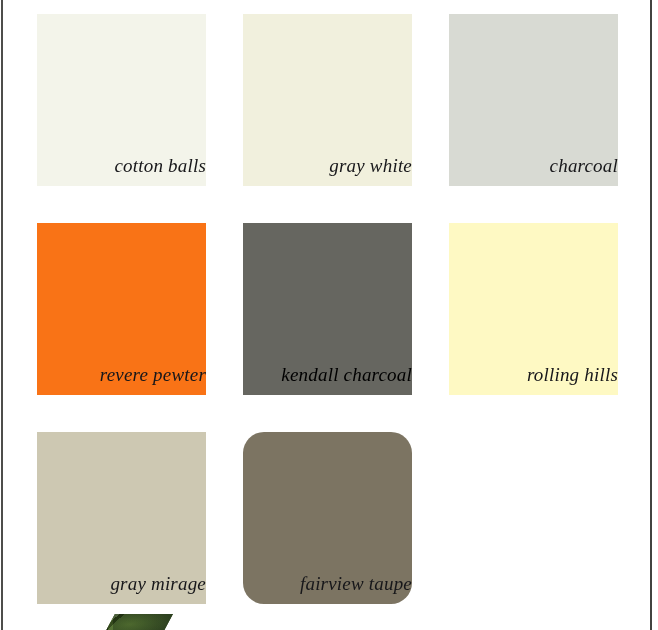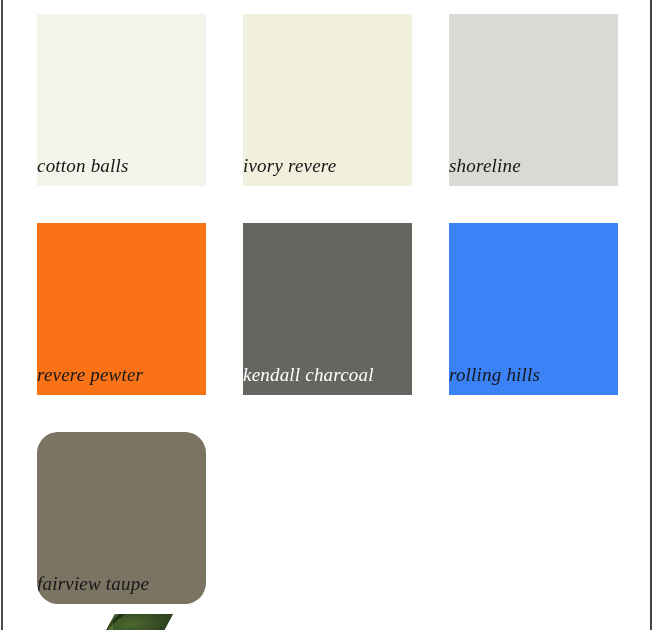--- a/index.html
+++ b/index.html
@@ -53,30 +53,30 @@
     height: 172px;
     box-sizing: border-box;
     overflow: hidden;
   }
 
   .swatch-label {
     position: absolute;
     left: 0;
     right: 0;
     bottom: 9px;
-    text-align: left;
+    text-align: right;
     font-style: italic;
     font-size: 19px;
     letter-spacing: 0.2px;
     line-height: 1.1;
     white-space: nowrap;
   }
 
   .swatch.light .swatch-label { color: #17171a; }
-  .swatch.dark  .swatch-label { color: #ffffff; font-style: italic; }
+  .swatch.dark  .swatch-label { color: #000000; font-style: italic; }
 
   
   .leaf-corner {
     position: absolute;
     left: 108px;
     top: 614px;
     width: 58px;
     height: 26px;
     transform: skewX(-28deg);
     background-color: #2f4a1d;
@@ -93,40 +93,43 @@
 <div class="page-edge-left"></div>
 <div class="page-edge-right"></div>
 
 <div class="palette-grid">
 
   <div class="swatch light" style="background-color: rgb(243, 244, 234);">
     <div class="swatch-label">cotton balls</div>
   </div>
 
   <div class="swatch light" style="background-color: rgb(241, 240, 221);">
-    <div class="swatch-label">ivory revere</div>
+    <div class="swatch-label">gray white</div>
   </div>
 
   <div class="swatch light" style="background-color: rgb(216, 218, 211);">
-    <div class="swatch-label">shoreline</div>
+    <div class="swatch-label">charcoal</div>
   </div>
 
   <div class="swatch light" style="background-color: #f97316;">
     <div class="swatch-label">revere pewter</div>
   </div>
 
   <div class="swatch dark" style="background-color: rgb(102, 102, 96);">
     <div class="swatch-label">kendall charcoal</div>
   </div>
 
 
-  <div class="swatch light" style="background-color: #3b82f6;">
+  <div class="swatch light" style="background-color: #fef9c3;">
     <div class="swatch-label">rolling hills</div>
   </div>
 
+  <div class="swatch light" style="background-color: rgb(205, 200, 178);">
+    <div class="swatch-label">gray mirage</div>
+  </div>
 
   <div class="swatch light" style="background-color: rgb(124, 116, 98); border-radius: 21px;">
     <div class="swatch-label">fairview taupe</div>
   </div>
 
 </div>
 
 <div class="leaf-corner"></div>
 
 </body></html>

